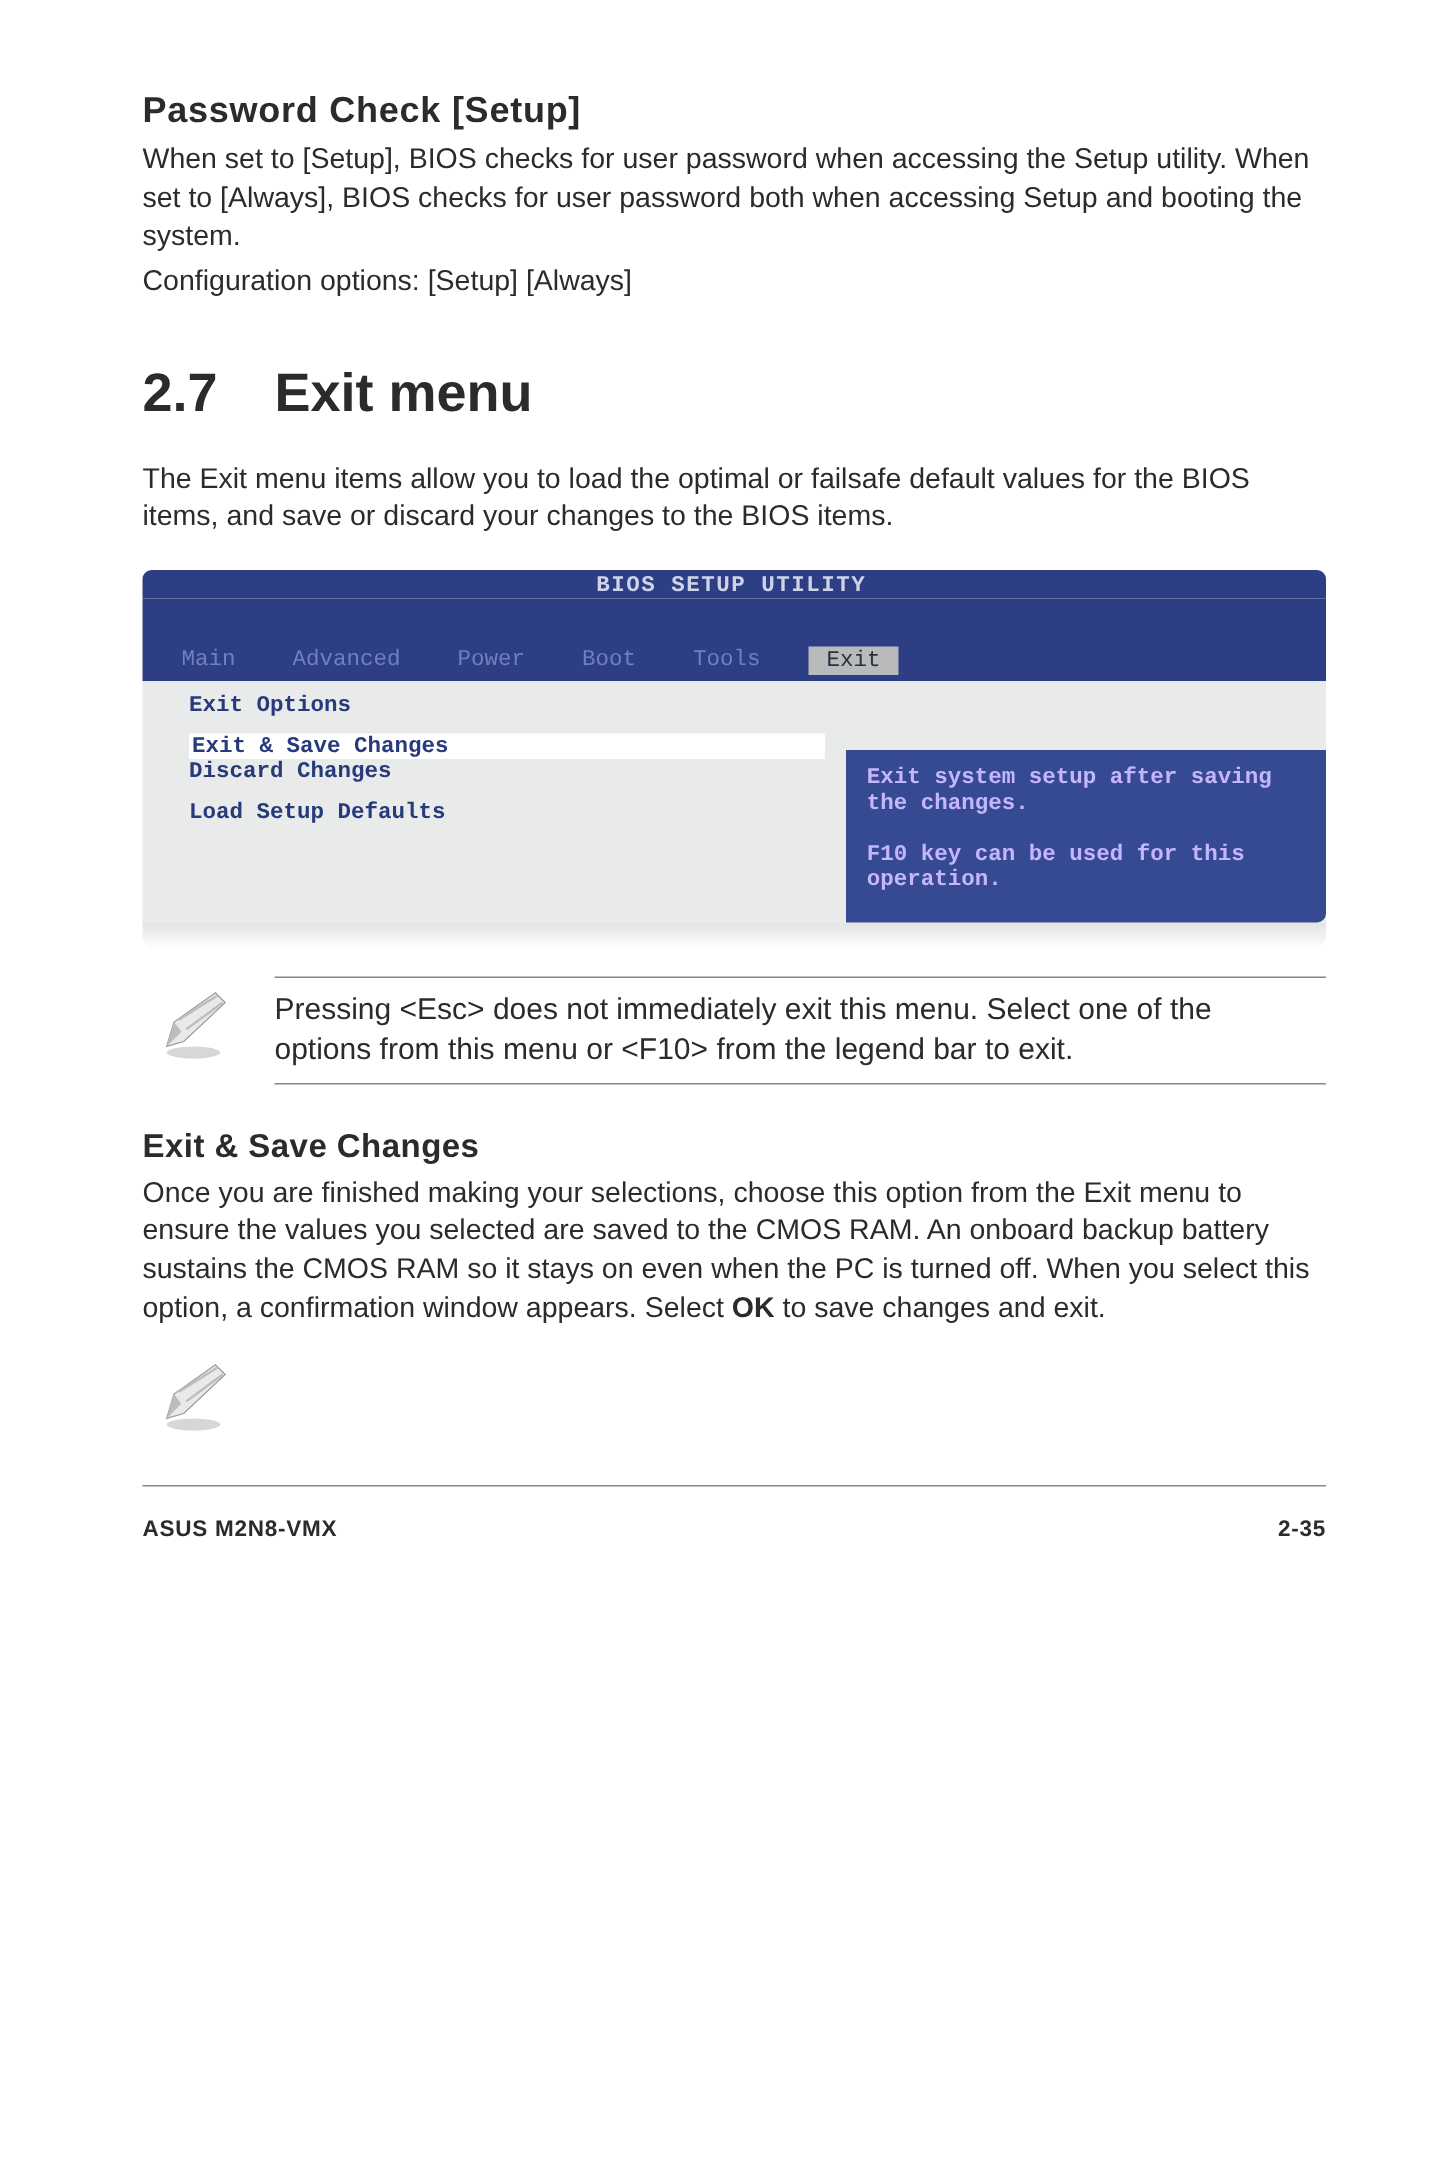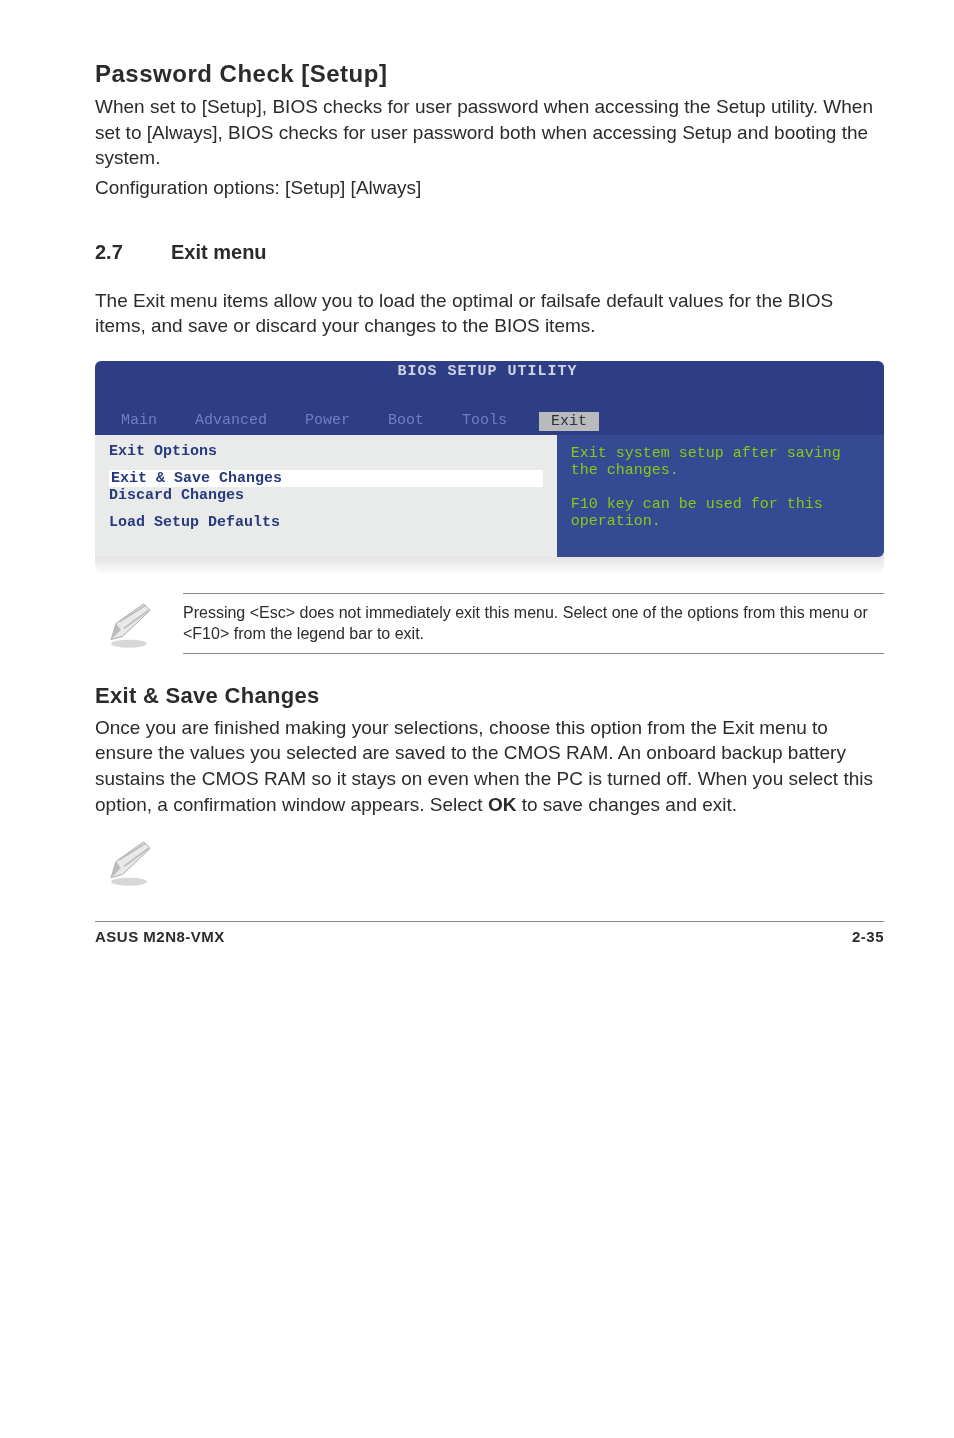--- a/index.html
+++ b/index.html
@@ -16,25 +16,25 @@
     font-weight: bold;
     letter-spacing: 0.5px;
     margin-bottom: 6px;
   }
   .para {
     font-size: 19px;
     line-height: 1.35;
     margin-bottom: 4px;
   }
   .section-title {
-    font-size: 20px;
+    font-size: 36px;
     font-weight: 800;
     margin: 40px 0 24px 0;
     display: flex;
-    gap: 20px;
+    gap: 32px;
   }
   .section-num { min-width: 56px; }
   
   .bios-wrap {
     margin: 22px 0 18px 0;
     background: #fff;
     border-radius: 6px;
   }
   .bios-titlebar {
     background: #2d3e84;
@@ -63,20 +63,21 @@
   }
   .bios-tab.selected {
     background: #b9babc;
     color: #2b2f44;
     padding: 1px 12px;
     margin-top: 32px;
   }
   .bios-body {
     display: flex;
     background: #e9eaea;
+    padding-left: 17px;
   }
   .bios-left {
     flex: 1.45;
     padding: 8px 14px 26px 14px;
     font-family: "Courier New", monospace;
     font-size: 15px;
     font-weight: bold;
     color: #263a7c;
     border-bottom-left-radius: 6px;
   }
@@ -85,26 +86,27 @@
     background: #ffffff;
     color: #263a7c;
     padding: 0 2px;
     display: inline-block;
   }
   .bios-left-opt { display: block; }
   .bios-spacer { height: 10px; }
   .bios-right {
     flex: 1;
     background: #364a93;
-    color: #84cc16;
-    font-family: "Courier New", monospace;
-    font-size: 15px;
-    font-weight: normal;
+    color: #c4b5fd;
+    font-family: "Courier New", monospace;
+    font-size: 15px;
+    font-weight: bold;
     padding: 10px 14px 20px 14px;
     border-bottom-right-radius: 6px;
+    margin-top: 46px;
   }
   .bios-bottom-curve {
     height: 18px;
     background: linear-gradient(#e3e3e3, #ffffff);
     border-bottom-left-radius: 10px;
     border-bottom-right-radius: 10px;
   }
   
   .note {
     display: flex;
@@ -114,35 +116,35 @@
   }
   .note-icon {
     width: 52px;
     flex-shrink: 0;
     margin-top: 6px;
   }
   .note-text-wrap {
     border-top: 1px solid #888;
     border-bottom: 1px solid #888;
     padding: 8px 10px 8px 0;
-    font-size: 16px;
+    font-size: 20px;
     line-height: 1.35;
   }
   .subheading {
     font-size: 22px;
     font-weight: bold;
     margin: 10px 0 6px 0;
     letter-spacing: 0.3px;
   }
   .bold-inline { font-weight: bold; }
   .footer {
     display: flex;
     justify-content: space-between;
     border-top: 1px solid #888;
-    padding-top: 6px;
+    padding-top: 20px;
     font-size: 15px;
     font-weight: bold;
     letter-spacing: 0.5px;
   }
 </style>
 </head>
 <body>
 
 <div class="heading-md">Password Check [Setup]</div>
 <div class="para">When set to [Setup], BIOS checks for user password when accessing the Setup utility. When set to [Always], BIOS checks for user password both when accessing Setup and booting the system.</div>

